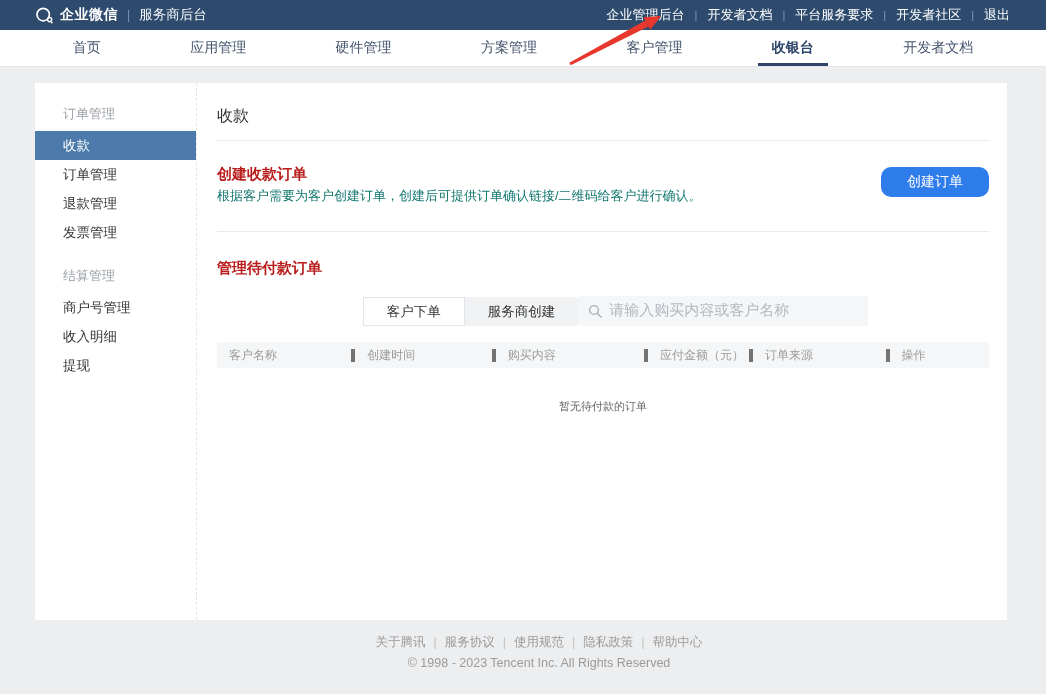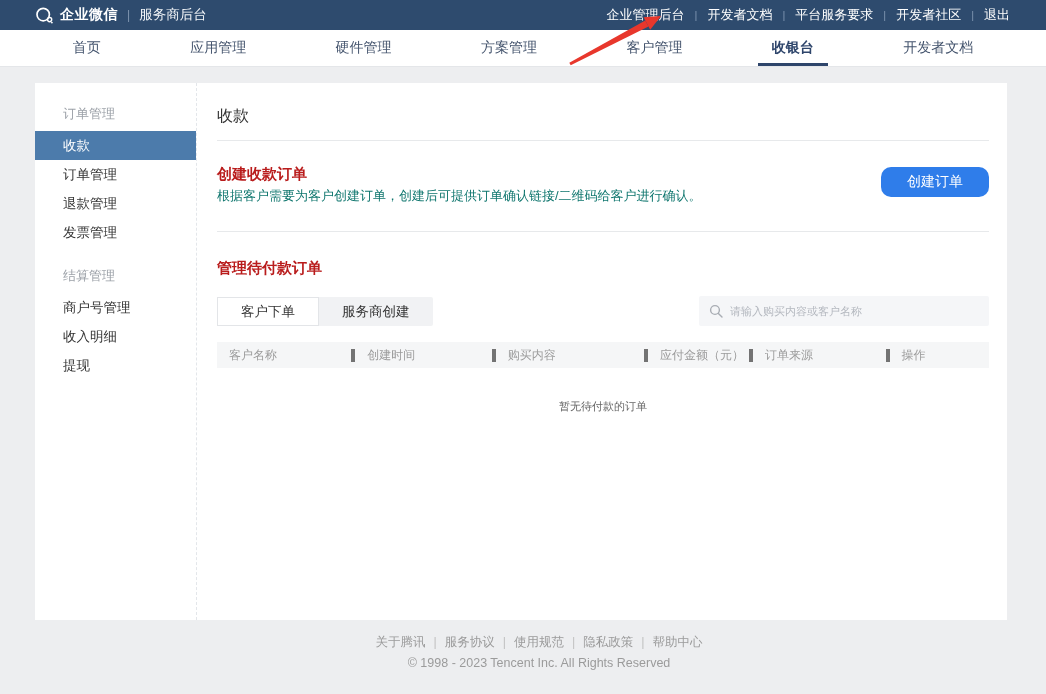--- a/index.html
+++ b/index.html
@@ -34,27 +34,27 @@
   .content { flex:1; padding:16px 18px 0 20px; position:relative; }
   .page-title { font-size:16px; color:#333; padding-top:7px; }
   .divider { border-bottom:1px solid #e7e9eb; margin-top:13px; }
   .sec-heading { font-size:15px; font-weight:bold; color:#b91c1c; }
   .create-sec { position:relative; margin-top:24px; }
   .create-desc { margin-top:3px; font-size:13px; color:#0f766e; }
   .primary-btn { position:absolute; right:0; top:2px; width:108px; height:30px; background:#2f7dea; color:#fff; font-size:14px; border:none; border-radius:10px; cursor:pointer; font-family:inherit; }
   .divider2 { border-bottom:1px solid #e7e9eb; margin-top:26px; }
   .manage-heading { margin-top:27px; }
 
-  .tools-row { margin-top:18px; display:flex; justify-content:space-between; align-items:center; }
+  .tools-row { margin-top:18px; display:flex; justify-content:center; align-items:center;margin-left:25px; }
   .tabs { display:flex; background:#f1f2f4; border-radius:2px; }
   .tab { height:29px; line-height:29px; padding:0 23px; font-size:13.5px; color:#333; cursor:pointer; }
   .tab.active { background:#fff; border:1px solid #e3e5e8; line-height:27px; }
   .searchbox { width:290px; height:30px; background:#f5f6f8; border-radius:2px; display:flex; align-items:center; padding:0 10px; }
   .searchbox svg { flex:none; margin-right:7px; }
-  .searchbox input { border:none; outline:none; background:transparent; font-size:11px; color:#555; width:100%; font-family:Liberation Serif, serif; }
+  .searchbox input { border:none; outline:none; background:transparent; font-size:15px; color:#555; width:100%; font-family:Liberation Mono, monospace; }
   .searchbox input::placeholder { color:#b4b8bf; }
 
   .table-header { margin-top:16px; height:26px; background:#f5f6f7; display:flex; align-items:center; font-size:12px; color:#9b9b9b; }
   .th { padding-left:12px; white-space:nowrap; overflow:hidden; }
   .th + .th { border-left:4px solid #737373; height:13px; line-height:13px; }
   .th:nth-child(1){ width:17.4%; } .th:nth-child(2){ width:18.2%; } .th:nth-child(3){ width:19.7%; }
   .th:nth-child(4){ width:13.6%; } .th:nth-child(5){ width:17.7%; } .th:nth-child(6){ width:13.4%; }
   .empty-state { margin-top:31px; text-align:center; font-size:11px; color:#666; }
 
   

